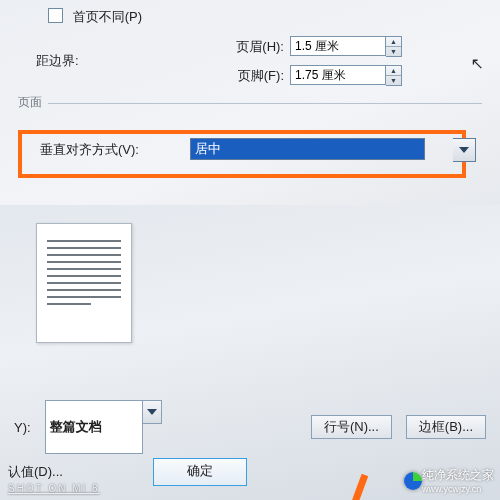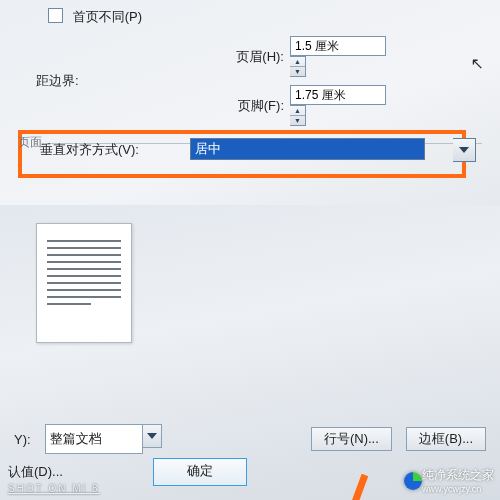--- a/index.html
+++ b/index.html
@@ -6,21 +6,21 @@
   .canvas{position:relative;width:500px;height:500px;background:linear-gradient(135deg,#dfe2e6 0%,#e8ebef 50%,#d6dadf 100%);}
   
   .panel-top{position:absolute;left:0;top:0;right:0;height:205px;background:linear-gradient(160deg,#eceff3 0%,#f2f4f7 60%,#e6e9ed 100%);padding:4px 18px 0 18px;box-sizing:border-box;}
   .checkbox-row{margin:4px 0 10px 30px;}
   .chk{display:inline-block;width:13px;height:13px;border:1px solid #6f8aa3;background:#fff;vertical-align:-2px;margin-right:6px;}
   .margin-row{display:flex;align-items:center;margin-bottom:8px;}
   .margin-label{width:180px;padding-left:18px;}
   .hf-col{display:flex;flex-direction:column;gap:8px;}
   .hf-line{display:flex;align-items:center;}
   .hf-label{width:68px;text-align:right;margin-right:6px;}
-  .spin{display:flex;align-items:stretch;flex-direction:column;}
+  .spin{display:flex;align-items:stretch;}
   .spin input{width:86px;height:18px;border:1px solid #7a94ae;background:#fff;padding:0 4px;font-size:12px;}
   .spin .arrows{width:15px;border:1px solid #7a94ae;border-left:none;background:linear-gradient(#f4f6f9,#d9dfe6);display:flex;flex-direction:column;}
   .spin .arrows span{flex:1;text-align:center;font-size:7px;line-height:9px;color:#2b4560;}
   .spin .arrows span+span{border-top:1px solid #9ab;}
   .section-hdr{color:#6f7882;font-size:12px;margin-top:6px;position:relative;}
   .section-hdr::after{content:"";position:absolute;left:30px;right:0;top:50%;height:1px;background:#b6c2cf;}
   .section-hdr span{background:inherit;position:relative;z-index:1;font-family:Liberation Serif, serif;}
   
   .hl{position:absolute;left:18px;top:130px;width:440px;height:40px;border:4px solid #ff6a13;background:rgba(255,255,255,0);}
   .valign-row{position:absolute;left:40px;top:138px;display:flex;align-items:center;justify-content:flex-end;}
@@ -29,21 +29,21 @@
   .combo .sel{width:225px;height:20px;background:#1a5fbf;color:#fff;border:1px solid #5f7d9b;padding:0 4px;line-height:20px;}
   .combo .btn{width:22px;height:22px;border:1px solid #5f7d9b;border-left:none;background:linear-gradient(#f3f5f8,#d8dee5);display:flex;align-items:center;justify-content:center;}
   .combo .btn svg{width:10px;height:6px;}
   
   .panel-bot{position:absolute;left:0;top:205px;right:0;bottom:0;background:linear-gradient(170deg,#e3e8ee 0%,#edf0f4 40%,#d6dce3 100%);}
   .preview{position:absolute;left:36px;top:18px;width:96px;height:120px;background:#fff;border:1px solid #aeb8c3;box-shadow:1px 1px 3px rgba(0,0,0,.15);padding:16px 10px;box-sizing:border-box;}
   .preview .ln{height:2px;background:#707880;margin-bottom:5px;}
   .preview .ln.short{width:60%;}
   .bottom-ctrls{position:absolute;left:0;bottom:46px;right:0;display:flex;align-items:center;gap:14px;padding:0 14px;}
   .mini-combo{display:flex;}
-  .mini-combo .v{width:88px;height:20px;background:#fff;border:1px solid #8aa0b6;padding:4px 4px;line-height:20px;}
+  .mini-combo .v{width:88px;height:20px;background:#fff;border:1px solid #8aa0b6;padding:16px 4px;line-height:20px;font-weight:bold;}
   .mini-combo .ar{width:18px;height:22px;border:1px solid #8aa0b6;border-left:none;background:linear-gradient(#f3f5f8,#d8dee5);display:flex;align-items:center;justify-content:center;}
   .btnlike{height:22px;padding:0 12px;border:1px solid #8aa0b6;background:linear-gradient(#f5f7fa,#dfe4ea);line-height:22px;}
   .default-row{position:absolute;left:8px;bottom:14px;display:flex;align-items:center;gap:90px;}
   .ok-btn{width:92px;height:26px;border:1px solid #3a9fe0;background:linear-gradient(#f8fbfe,#e5edf5);color:#1a1a1a;line-height:24px;text-align:center;}
   
   .arrow-annot{position:absolute;left:295px;top:260px;width:120px;height:200px;pointer-events:none;}
   
   .wm{position:absolute;right:6px;bottom:6px;display:flex;align-items:center;gap:0;color:#fff;text-shadow:0 0 3px rgba(0,0,0,.6);font-size:12px;}
   .wm .logo{width:18px;height:18px;border-radius:50%;background:conic-gradient(#3bd13b 0 90deg,#1a64d8 0 360deg);box-shadow:0 0 4px rgba(0,0,0,.4);}
   .wm .sub{font-size:9px;display:block;opacity:.9;}

